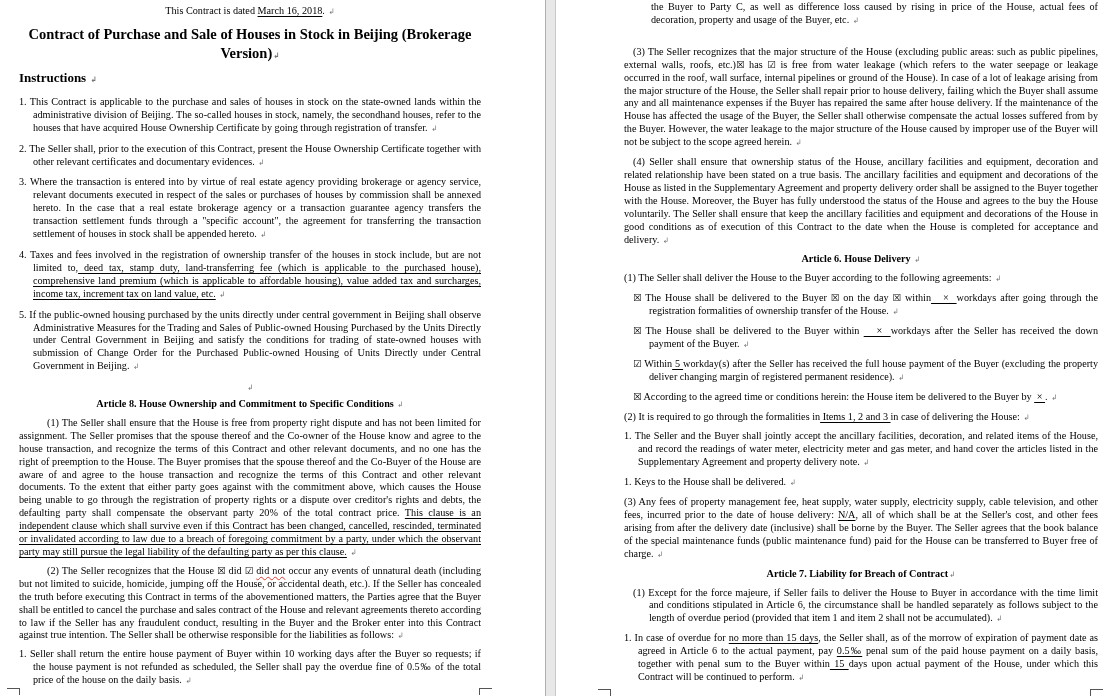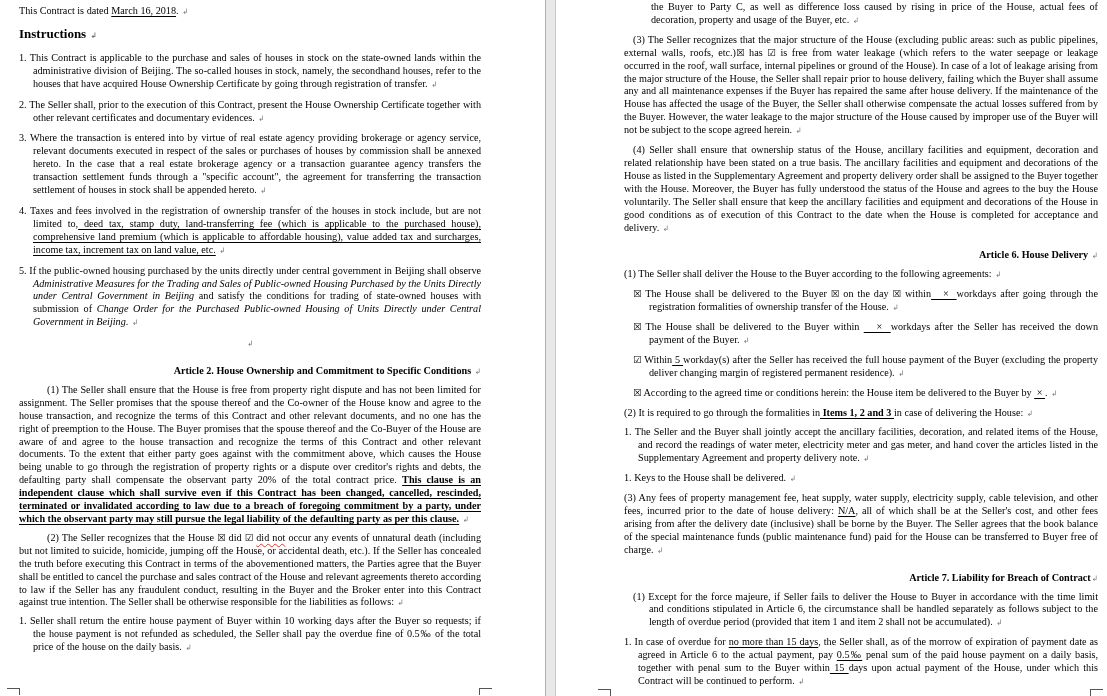--- a/index.html
+++ b/index.html
@@ -16,38 +16,38 @@
     border-left:1px solid #b0b0b0;border-right:1px solid #c8c8c8;
     box-sizing:border-box;
   }
   .content{
     position:absolute;
     font-size:10.2px;line-height:12.9px;
   }
   .content.left{left:19px;top:5px;width:462px;}
   .content.right{left:624px;top:1px;width:474px;}
   .blk{text-align:justify;}
-  .date{margin-bottom:6px;text-align:left;}
+  .date{margin-bottom:6px;text-align:center;}
   .title{text-align:center;font-weight:bold;font-size:14.5px;line-height:19px;margin:6px 0 4px;}
   .subtitle{text-align:left;font-weight:bold;font-size:13px;line-height:17px;margin:0 0 8px;}
   .li{padding-left:14px;text-indent:-14px;margin-bottom:7px;}
   .pmkc{text-align:center;margin:2px 0 2px;}
-  .h{margin:14px 0 5px;text-align:right;}
+  .h{margin:3px 0 5px;text-align:center;}
   .p-ind{text-indent:28px;margin-bottom:5px;}
   .p-ind-sm{text-indent:9px;margin-bottom:6px;}
   .p{margin-bottom:6px;}
   .li2{padding-left:14px;text-indent:-14px;margin-bottom:6px;}
-  .cont{padding-left:27px;margin-bottom:6px;}
+  .cont{padding-left:27px;margin-bottom:18px;}
   .cb{padding-left:16px;text-indent:-16px;margin-bottom:6px;margin-left:9px;}
   
   .r-t{}
   .r-b{font-weight:bold;}
-  .r-i{font-style:italic;}
+  .r-i{}
   .r-u{text-decoration:underline;text-underline-offset:1.5px;}
-  .r-bu{font-weight:bold;text-decoration:underline;text-underline-offset:1.5px;}
+  .r-bu{font-weight:normal;text-decoration:underline;text-underline-offset:1.5px;}
   .r-sq{
     text-decoration-line:underline;
     text-decoration-style:wavy;
     text-decoration-color:#e0392f;
     text-decoration-thickness:1px;
     text-underline-offset:1.5px;
   }
   .r-ck{font-family:"DejaVu Sans",sans-serif;font-size:9.5px;}
   .pmark{
     font-family:"DejaVu Sans",sans-serif;
@@ -58,28 +58,29 @@
   .crop{position:absolute;width:13px;height:7px;box-sizing:border-box;}
   .crop.bl{border-top:1px solid #555;border-right:1px solid #555;}
   .crop.br{border-top:1px solid #555;border-left:1px solid #555;}
 </style>
 </head>
 <body>
 
 <div>
   <div class="content left">
       <div class="blk date"><span class="r-t">This Contract is dated </span><span class="r-u">March 16, 2018</span><span class="r-t">. </span><span class="pmark">↲</span></div>
+      <div class="blk title"><span class="r-b">Contract of Purchase and Sale of Houses in Stock in Beijing (Brokerage Version)</span><span class="pmark">↲</span></div>
       <div class="blk subtitle"><span class="r-b">Instructions </span><span class="pmark">↲</span></div>
       <div class="blk li"><span class="r-t">1. This Contract is applicable to the purchase and sales of houses in stock on the state-owned lands within the administrative division of Beijing. The so-called houses in stock, namely, the secondhand houses, refer to the houses that have acquired House Ownership Certificate by going through registration of transfer. </span><span class="pmark">↲</span></div>
       <div class="blk li"><span class="r-t">2. The Seller shall, prior to the execution of this Contract, present the House Ownership Certificate together with other relevant certificates and documentary evidences. </span><span class="pmark">↲</span></div>
       <div class="blk li"><span class="r-t">3. Where the transaction is entered into by virtue of real estate agency providing brokerage or agency service, relevant documents executed in respect of the sales or purchases of houses by commission shall be annexed hereto. In the case that a real estate brokerage agency or a transaction guarantee agency transfers the transaction settlement funds through a "specific account", the agreement for transferring the transaction settlement of houses in stock shall be appended hereto. </span><span class="pmark">↲</span></div>
       <div class="blk li"><span class="r-t">4. Taxes and fees involved in the registration of ownership transfer of the houses in stock include, but are not limited to,</span><span class="r-u"> deed tax, stamp duty, land-transferring fee (which is applicable to the purchased house), comprehensive land premium (which is applicable to affordable housing), value added tax and surcharges, income tax, increment tax on land value, etc.</span><span class="r-t"> </span><span class="pmark">↲</span></div>
       <div class="blk li"><span class="r-t">5. If the public-owned housing purchased by the units directly under central government in Beijing shall observe </span><span class="r-i">Administrative Measures for the Trading and Sales of Public-owned Housing Purchased by the Units Directly under Central Government in Beijing</span><span class="r-t"> and satisfy the conditions for trading of state-owned houses with submission of </span><span class="r-i">Change Order for the Purchased Public-owned Housing of Units Directly under Central Government in Beijing</span><span class="r-t">. </span><span class="pmark">↲</span></div>
       <div class="blk pmkc"><span class="pmark">↲</span></div>
-      <div class="blk h"><span class="r-b">Article 2. House Ownership and Commitment to Specific Conditions </span><span class="pmark">↲</span></div>
+      <div class="blk h"><span class="r-b">Article 8. House Ownership and Commitment to Specific Conditions </span><span class="pmark">↲</span></div>
       <div class="blk p-ind"><span class="r-t">(1) The Seller shall ensure that the House is free from property right dispute and has not been limited for assignment. The Seller promises that the spouse thereof and the Co-owner of the House know and agree to the house transaction, and recognize the terms of this Contract and other relevant documents, and no one has the right of preemption to the House. The Buyer promises that the spouse thereof and the Co-Buyer of the House are aware of and agree to the house transaction and recognize the terms of this Contract and other relevant documents. To the extent that either party goes against with the commitment above, which causes the House being unable to go through the registration of property rights or a dispute over creditor's rights and debts, the defaulting party shall compensate the observant party 20% of the total contract price. </span><span class="r-bu">This clause is an independent clause which shall survive even if this Contract has been changed, cancelled, rescinded, terminated or invalidated according to law due to a breach of foregoing commitment by a party, under which the observant party may still pursue the legal liability of the defaulting party as per this clause.</span><span class="r-t"> </span><span class="pmark">↲</span></div>
       <div class="blk p-ind"><span class="r-t">(2) The Seller recognizes that the House </span><span class="r-ck">☒</span><span class="r-t"> did </span><span class="r-ck">☑</span><span class="r-t"> </span><span class="r-sq">did not</span><span class="r-t"> occur any events of unnatural death (including but not limited to suicide, homicide, jumping off the House, or accidental death, etc.). If the Seller has concealed the truth before executing this Contract in terms of the abovementioned matters, the Parties agree that the Buyer shall be entitled to cancel the purchase and sales contract of the House and relevant agreements thereto according to law if the Seller has any fraudulent conduct, resulting in the Buyer and the Broker enter into this Contract against true intention. The Seller shall be otherwise responsible for the liabilities as follows: </span><span class="pmark">↲</span></div>
       <div class="blk li2"><span class="r-t">1. Seller shall return the entire house payment of Buyer within 10 working days after the Buyer so requests; if the house payment is not refunded as scheduled, the Seller shall pay the overdue fine of 0.5‰ of the total price of the house on the daily basis. </span><span class="pmark">↲</span></div>
     </div>
 </div>
 
 <div class="page-gap"></div>
 
 <div>
   <div class="content right">

